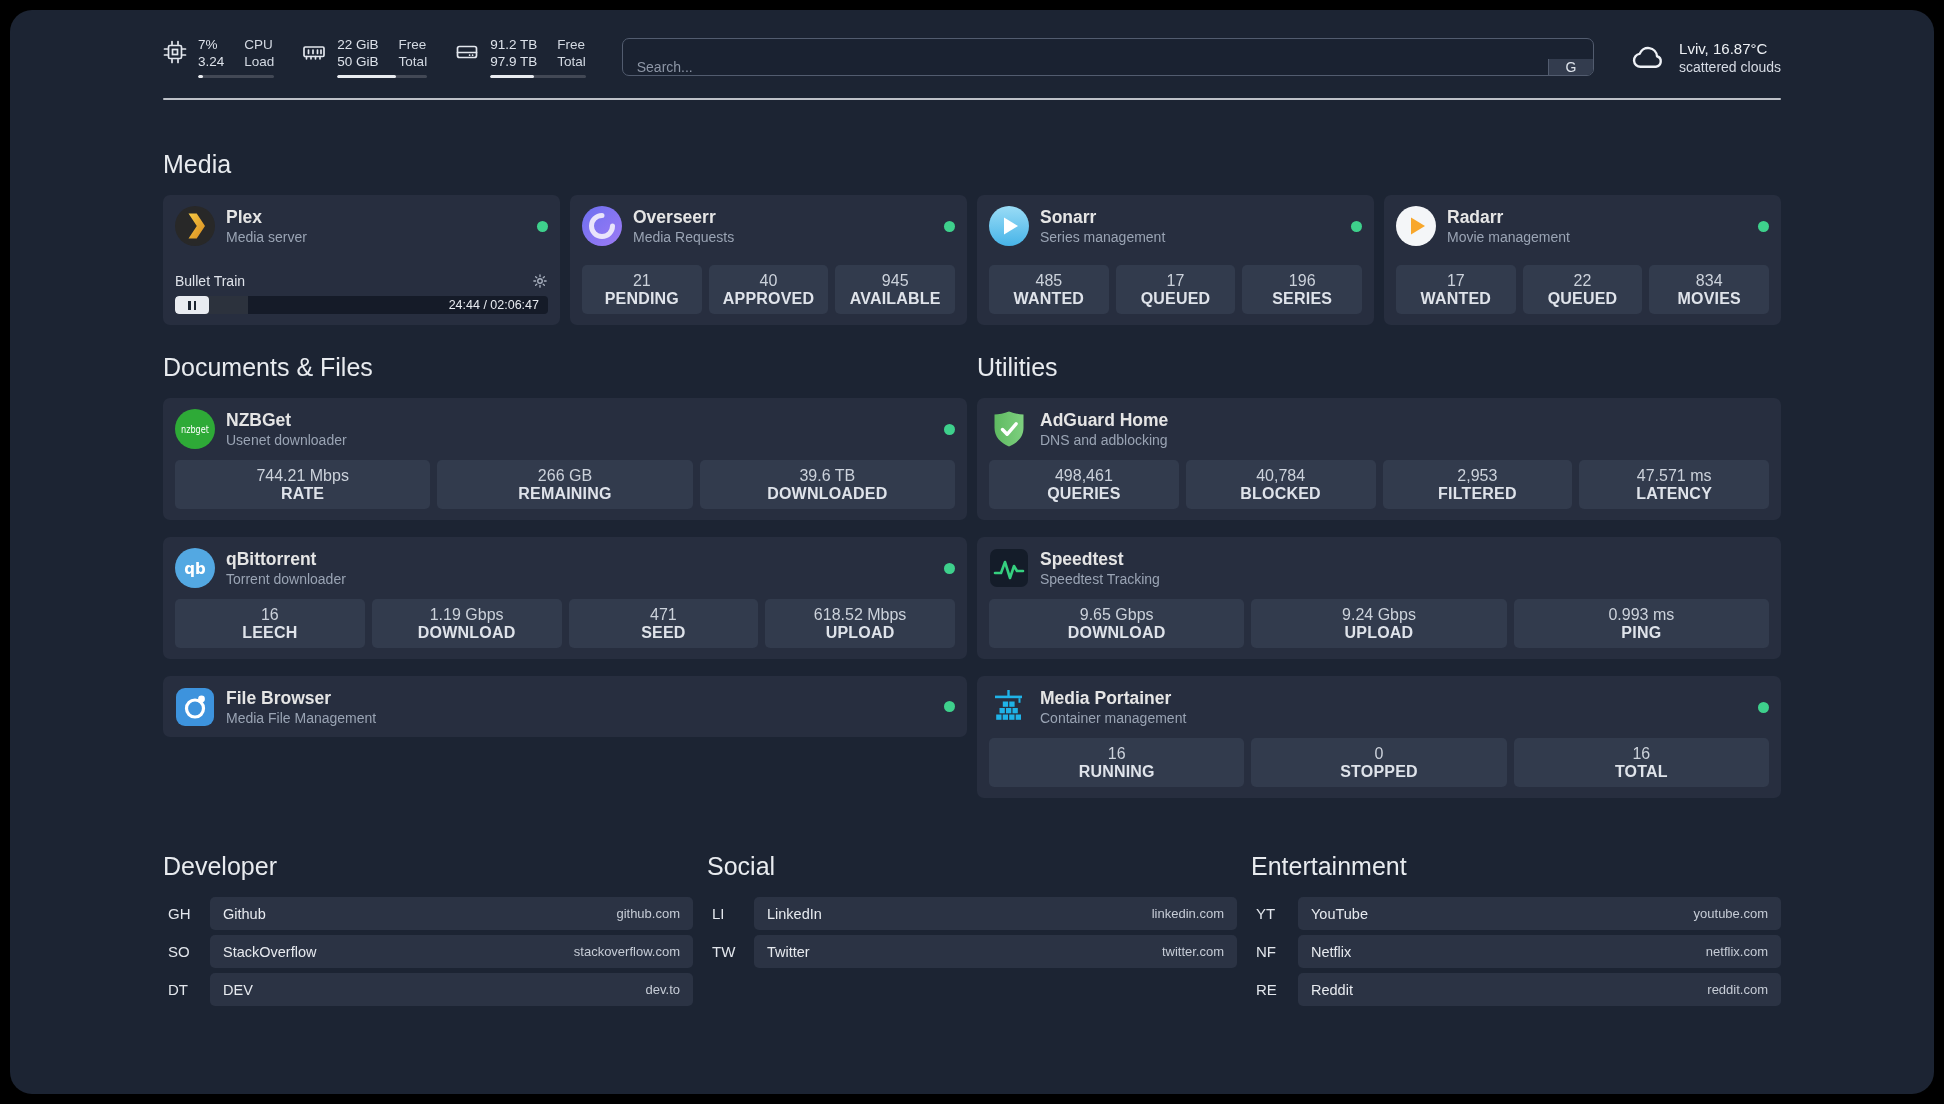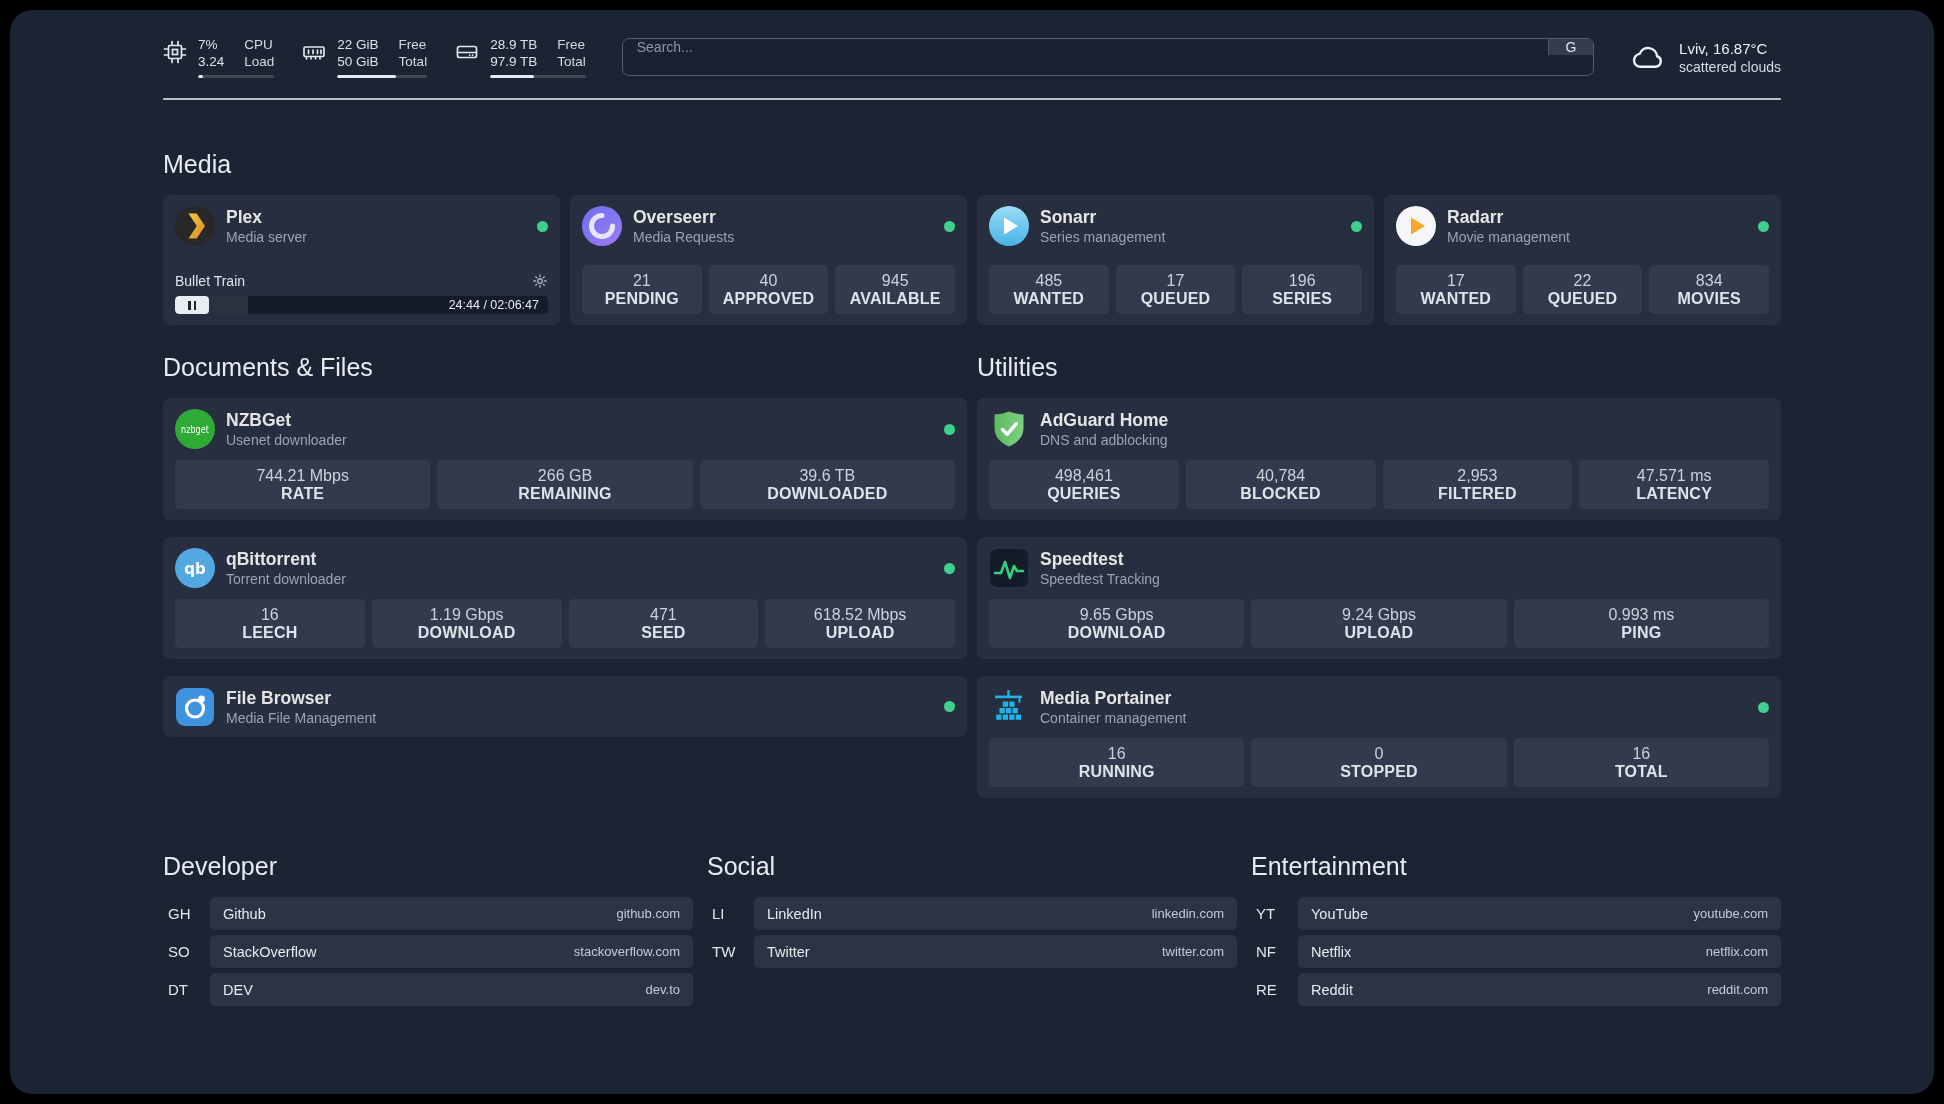--- a/index.html
+++ b/index.html
@@ -15,21 +15,21 @@
   .topbar{display:flex;align-items:center;gap:28px;padding:26px 0 20px;}
   .res{display:flex;align-items:flex-start;gap:11px;}
   .res-icon{width:24px;height:24px;color:#e3e7ee;margin-top:4px;flex:none;}
   .res-icon svg{width:24px;height:24px;display:block;}
   .res-body{display:flex;flex-direction:column;}
   .res-grid{display:grid;grid-template-columns:auto auto;column-gap:20px;font-size:13.5px;color:#dde2ea;line-height:17px;}
   .res-grid .lbl{color:#d3d9e2;}
   .res-bar{margin-top:5px;height:3px;background:rgba(255,255,255,.17);border-radius:2px;overflow:hidden;}
   .res-bar-fill{height:100%;background:#e8ebf0;border-radius:2px;}
 
-  .search{flex:1;display:flex;align-items:flex-start;height:36px;background:#1a2231;border:1px solid #525c6f;border-radius:7px;overflow:hidden;margin:0 8px;}
+  .search{flex:1;display:flex;align-items:flex-end;height:36px;background:#1a2231;border:1px solid #525c6f;border-radius:7px;overflow:hidden;margin:0 8px;}
   .search input{flex:1;background:transparent;border:none;outline:none;color:#e6eaf0;font-size:14px;padding:0 14px;}
   .search input::placeholder{color:#8d96a6;}
   .search-btn{width:44px;background:#333c4e;color:#dfe4ec;display:flex;align-items:center;justify-content:center;font-size:14px;border-left:1px solid #525c6f;cursor:pointer;}
 
   .weather{display:flex;align-items:center;gap:13px;}
   .weather-icon{width:36px;height:36px;color:#eef1f6;}
   .weather-icon svg{width:36px;height:36px;display:block;}
   .weather-loc{font-size:15px;color:#eef1f5;line-height:19px;}
   .weather-cond{font-size:14px;color:#d6dbe4;line-height:18px;}
 
@@ -132,21 +132,21 @@
       <div class="res">
         <span class="res-icon">
           <svg viewBox="0 0 24 24" fill="none" stroke="currentColor" stroke-width="1.7" stroke-linecap="round">
               <rect x="2.5" y="6.5" width="19" height="11" rx="2"></rect>
               <path d="M2.5 12.5h19"></path>
               <path d="M14.6 15.2h.01M17.6 15.2h.01"></path>
             </svg>
         </span>
         <div class="res-body">
           <div class="res-grid">
-            <span>28.9 TB</span>
+            <span>91.2 TB</span>
             <span class="lbl">Free</span>
             <span>97.9 TB</span>
             <span class="lbl">Total</span>
           </div>
           <div class="res-bar">
               <div class="res-bar-fill" style="width: 46%;"></div>
             </div>
         </div>
       </div>
 

